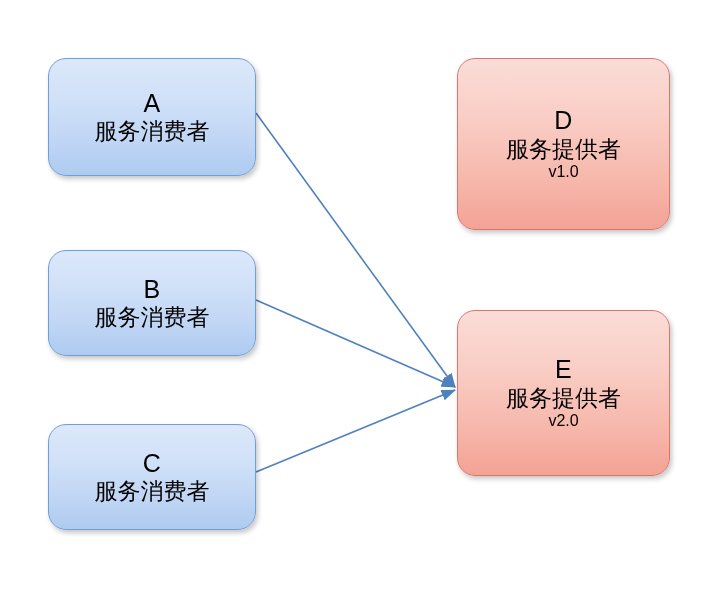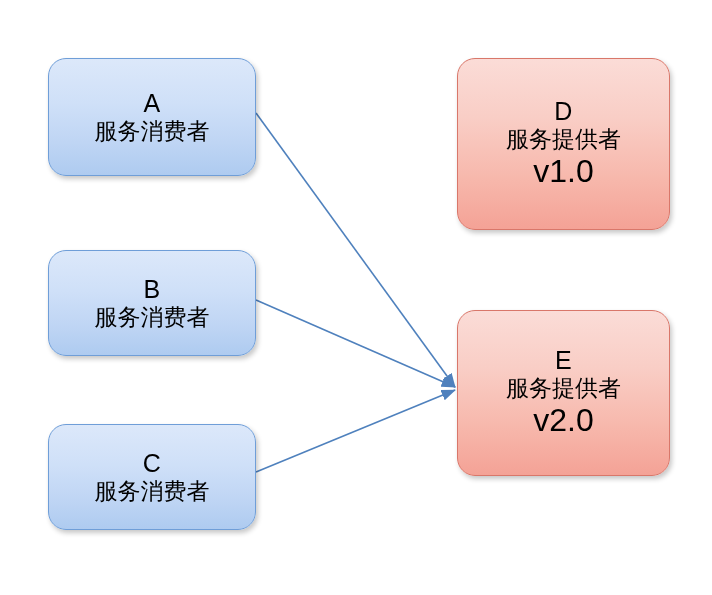--- a/index.html
+++ b/index.html
@@ -48,21 +48,21 @@
     box-shadow: 2px 3px 5px rgba(0,0,0,0.22);
   }
   .line-id {
     font-size: 25px;
     letter-spacing: 0.5px;
   }
   .line-role {
     font-size: 23px;
   }
   .line-ver {
-    font-size: 32px;
+    font-size: 16px;
   }
   .nodeA { left: 48px;  top: 58px;  width: 208px; height: 118px; }
   .nodeB { left: 48px;  top: 250px; width: 208px; height: 106px; }
   .nodeC { left: 48px;  top: 424px; width: 208px; height: 106px; }
   .nodeD { left: 457px; top: 58px;  width: 213px; height: 172px; }
   .nodeE { left: 457px; top: 310px; width: 213px; height: 166px; }
 </style>
 </head>
 <body>
 

